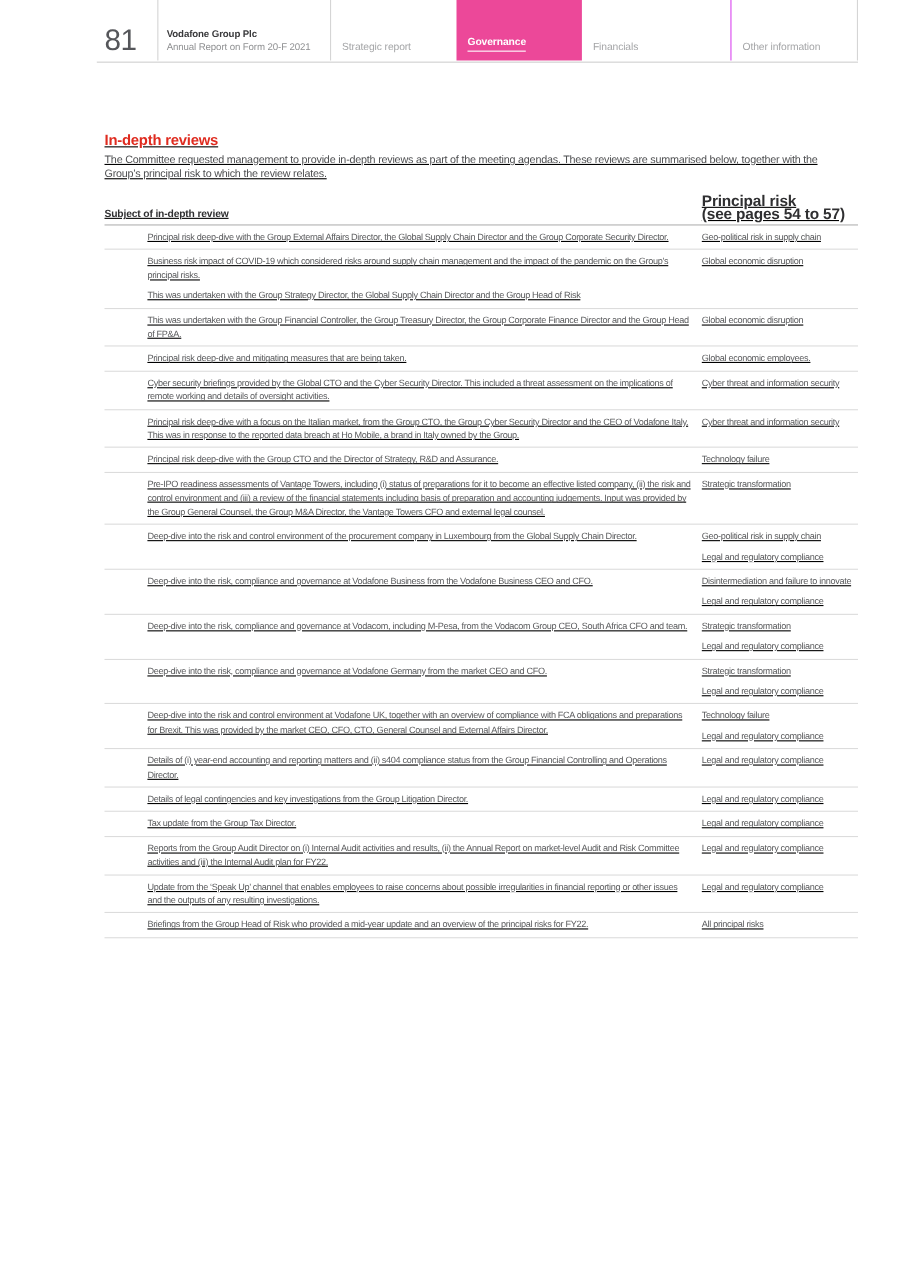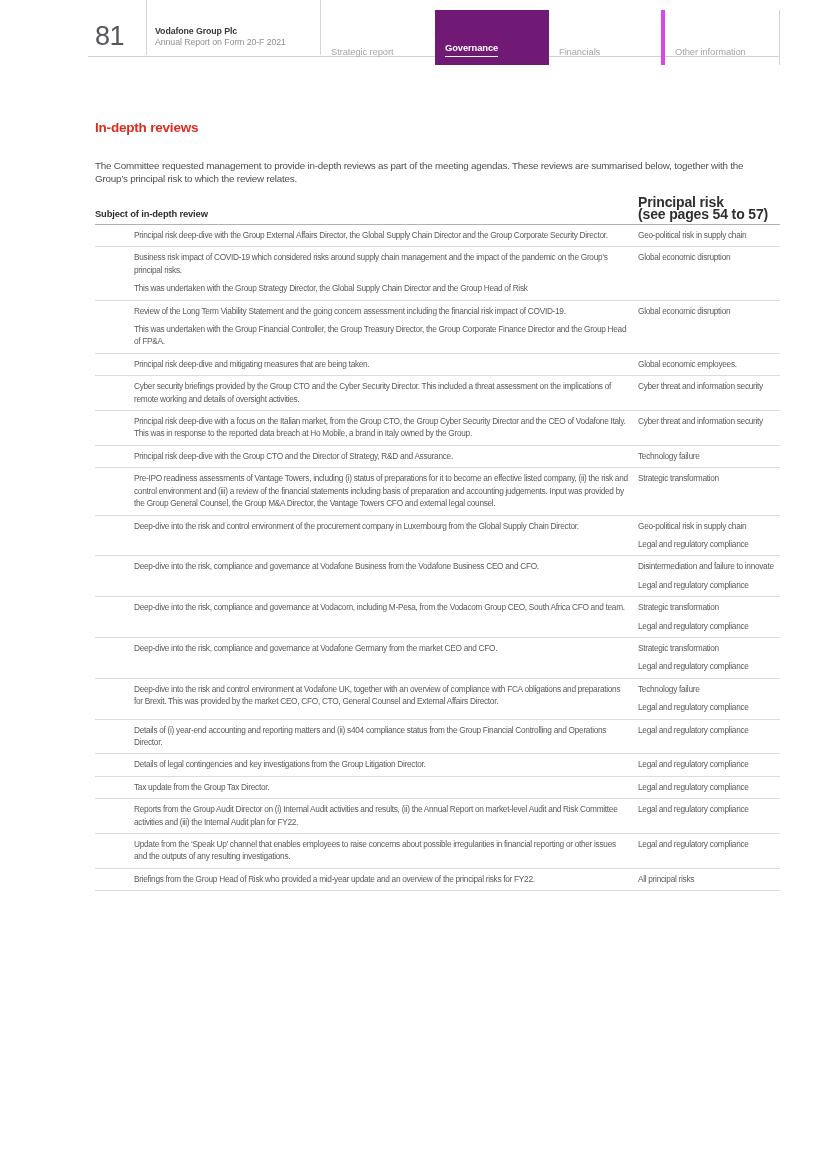--- a/index.html
+++ b/index.html
@@ -9,34 +9,34 @@
 
   
   .header { position:absolute; left:88px; top:0; width:692px; height:57px;
             border-bottom:1px solid #cfcfcf; display:flex; }
   .h-col { height:55px; display:flex; flex-direction:column; justify-content:flex-end; }
   .h-num { width:59px; border-right:1px solid #d5d5d5; padding:0 16px 5px 7px; }
   .page-number { font-size:27px; color:#55565a; font-weight:400; line-height:28px; letter-spacing:-0.5px; }
   .h-brand { width:174px; border-right:1px solid #d5d5d5; padding:0 0 7px 8px; }
   .brand-title { font-size:8.8px; font-weight:bold; color:#3a3a3c; line-height:11px; letter-spacing:-0.1px; }
   .brand-sub { font-size:8.8px; color:#8f9092; line-height:11px; letter-spacing:-0.1px; }
-  .h-tabs { display:flex; flex:1;margin-top:10px; }
+  .h-tabs { display:flex; flex:1; }
   .h-tab { height:55px; display:flex; align-items:flex-end; padding:0 0 8px 10px;
            font-size:9.4px; color:#a4a5a7; letter-spacing:-0.1px; cursor:pointer; }
   .h-tab:nth-child(1){ width:114px; }
   .h-tab:nth-child(2){ width:114px; }
-  .h-tab:nth-child(3){ width:116px; border-right:4px solid #d946ef; }
+  .h-tab:nth-child(3){ width:136px; border-right:1px solid #d946ef; }
   .h-tab:nth-child(4){ width:115px; border-right:1px solid #d5d5d5; }
-  .h-tab.active { background:#701a75; color:#ffffff; font-weight:bold; }
+  .h-tab.active { background:#ec4899; color:#ffffff; font-weight:bold; }
   .h-tab.active .tab-label { border-bottom:1px solid #ffffff; padding-bottom:3px; }
 
   
-  .content { position:absolute; left:95px; top:120px; width:685px; }
+  .content { position:absolute; left:95px; top:120px; width:685px;text-decoration:underline; }
   .section-title { font-size:13.5px; line-height:15px; font-weight:bold; color:#df2b1f; letter-spacing:-0.2px; }
-  .intro { margin-top:24px; width:656px; font-size:9.8px; line-height:13px; color:#4d4e50; letter-spacing:-0.2px; }
+  .intro { margin-top:4px; width:656px; font-size:9.8px; line-height:13px; color:#4d4e50; letter-spacing:-0.2px; }
 
   
   .rtable { margin-top:11px; width:685px; }
   .t-head { display:flex; align-items:flex-end; border-bottom:1px solid #b2b2b2; padding-bottom:4px; }
   .th-subject { width:543px; font-size:9.4px; font-weight:bold; color:#2f2f31; line-height:12px; letter-spacing:-0.15px; }
   .th-risk { width:142px; font-size:14px; font-weight:bold; color:#2f2f31; line-height:12px; letter-spacing:-0.15px; }
   .t-row { display:flex; border-bottom:1px solid #dcdcdc; padding:4px 0 5px; }
   .cell-subject { width:543px; padding-right:8px;padding-left:39px; }
   .cell-risk { width:142px; }
   .cell-para { font-size:8.3px; line-height:12.4px; color:#5a5b5d; letter-spacing:-0.3px; margin-bottom:6px; }
@@ -98,40 +98,39 @@
               <p class="cell-para">Business risk impact of COVID-19 which considered risks around supply chain management and the impact of the pandemic on the Group’s principal risks.</p>
               <p class="cell-para">This was undertaken with the Group Strategy Director, the Global Supply Chain Director and the Group Head of Risk</p>
             </div>
     <div class="cell-risk">
               <p class="cell-para">Global economic disruption</p>
             </div>
   </div>
 
   <div class="t-row">
     <div class="cell-subject">
-              <p class="cell-para">Review of the Long Term Viability Statement and the going concern assessment including the financial risk impact of COVID-19.</p>
               <p class="cell-para">This was undertaken with the Group Financial Controller, the Group Treasury Director, the Group Corporate Finance Director and the Group Head of FP&amp;A.</p>
             </div>
     <div class="cell-risk">
               <p class="cell-para">Global economic disruption</p>
             </div>
   </div>
 
   <div class="t-row">
     <div class="cell-subject">
               <p class="cell-para">Principal risk deep-dive and mitigating measures that are being taken.</p>
             </div>
     <div class="cell-risk">
               <p class="cell-para">Global economic employees.</p>
             </div>
   </div>
 
   <div class="t-row">
     <div class="cell-subject">
-              <p class="cell-para">Cyber security briefings provided by the Group CTO and the Cyber Security Director. This included a threat assessment on the implications of remote working and details of oversight activities.</p>
+              <p class="cell-para">Cyber security briefings provided by the Global CTO and the Cyber Security Director. This included a threat assessment on the implications of remote working and details of oversight activities.</p>
             </div>
     <div class="cell-risk">
               <p class="cell-para">Cyber threat and information security</p>
             </div>
   </div>
 
   <div class="t-row">
     <div class="cell-subject">
               <p class="cell-para">Principal risk deep-dive with a focus on the Italian market, from the Group CTO, the Group Cyber Security Director and the CEO of Vodafone Italy. This was in response to the reported data breach at Ho Mobile, a brand in Italy owned by the Group.</p>
             </div>

